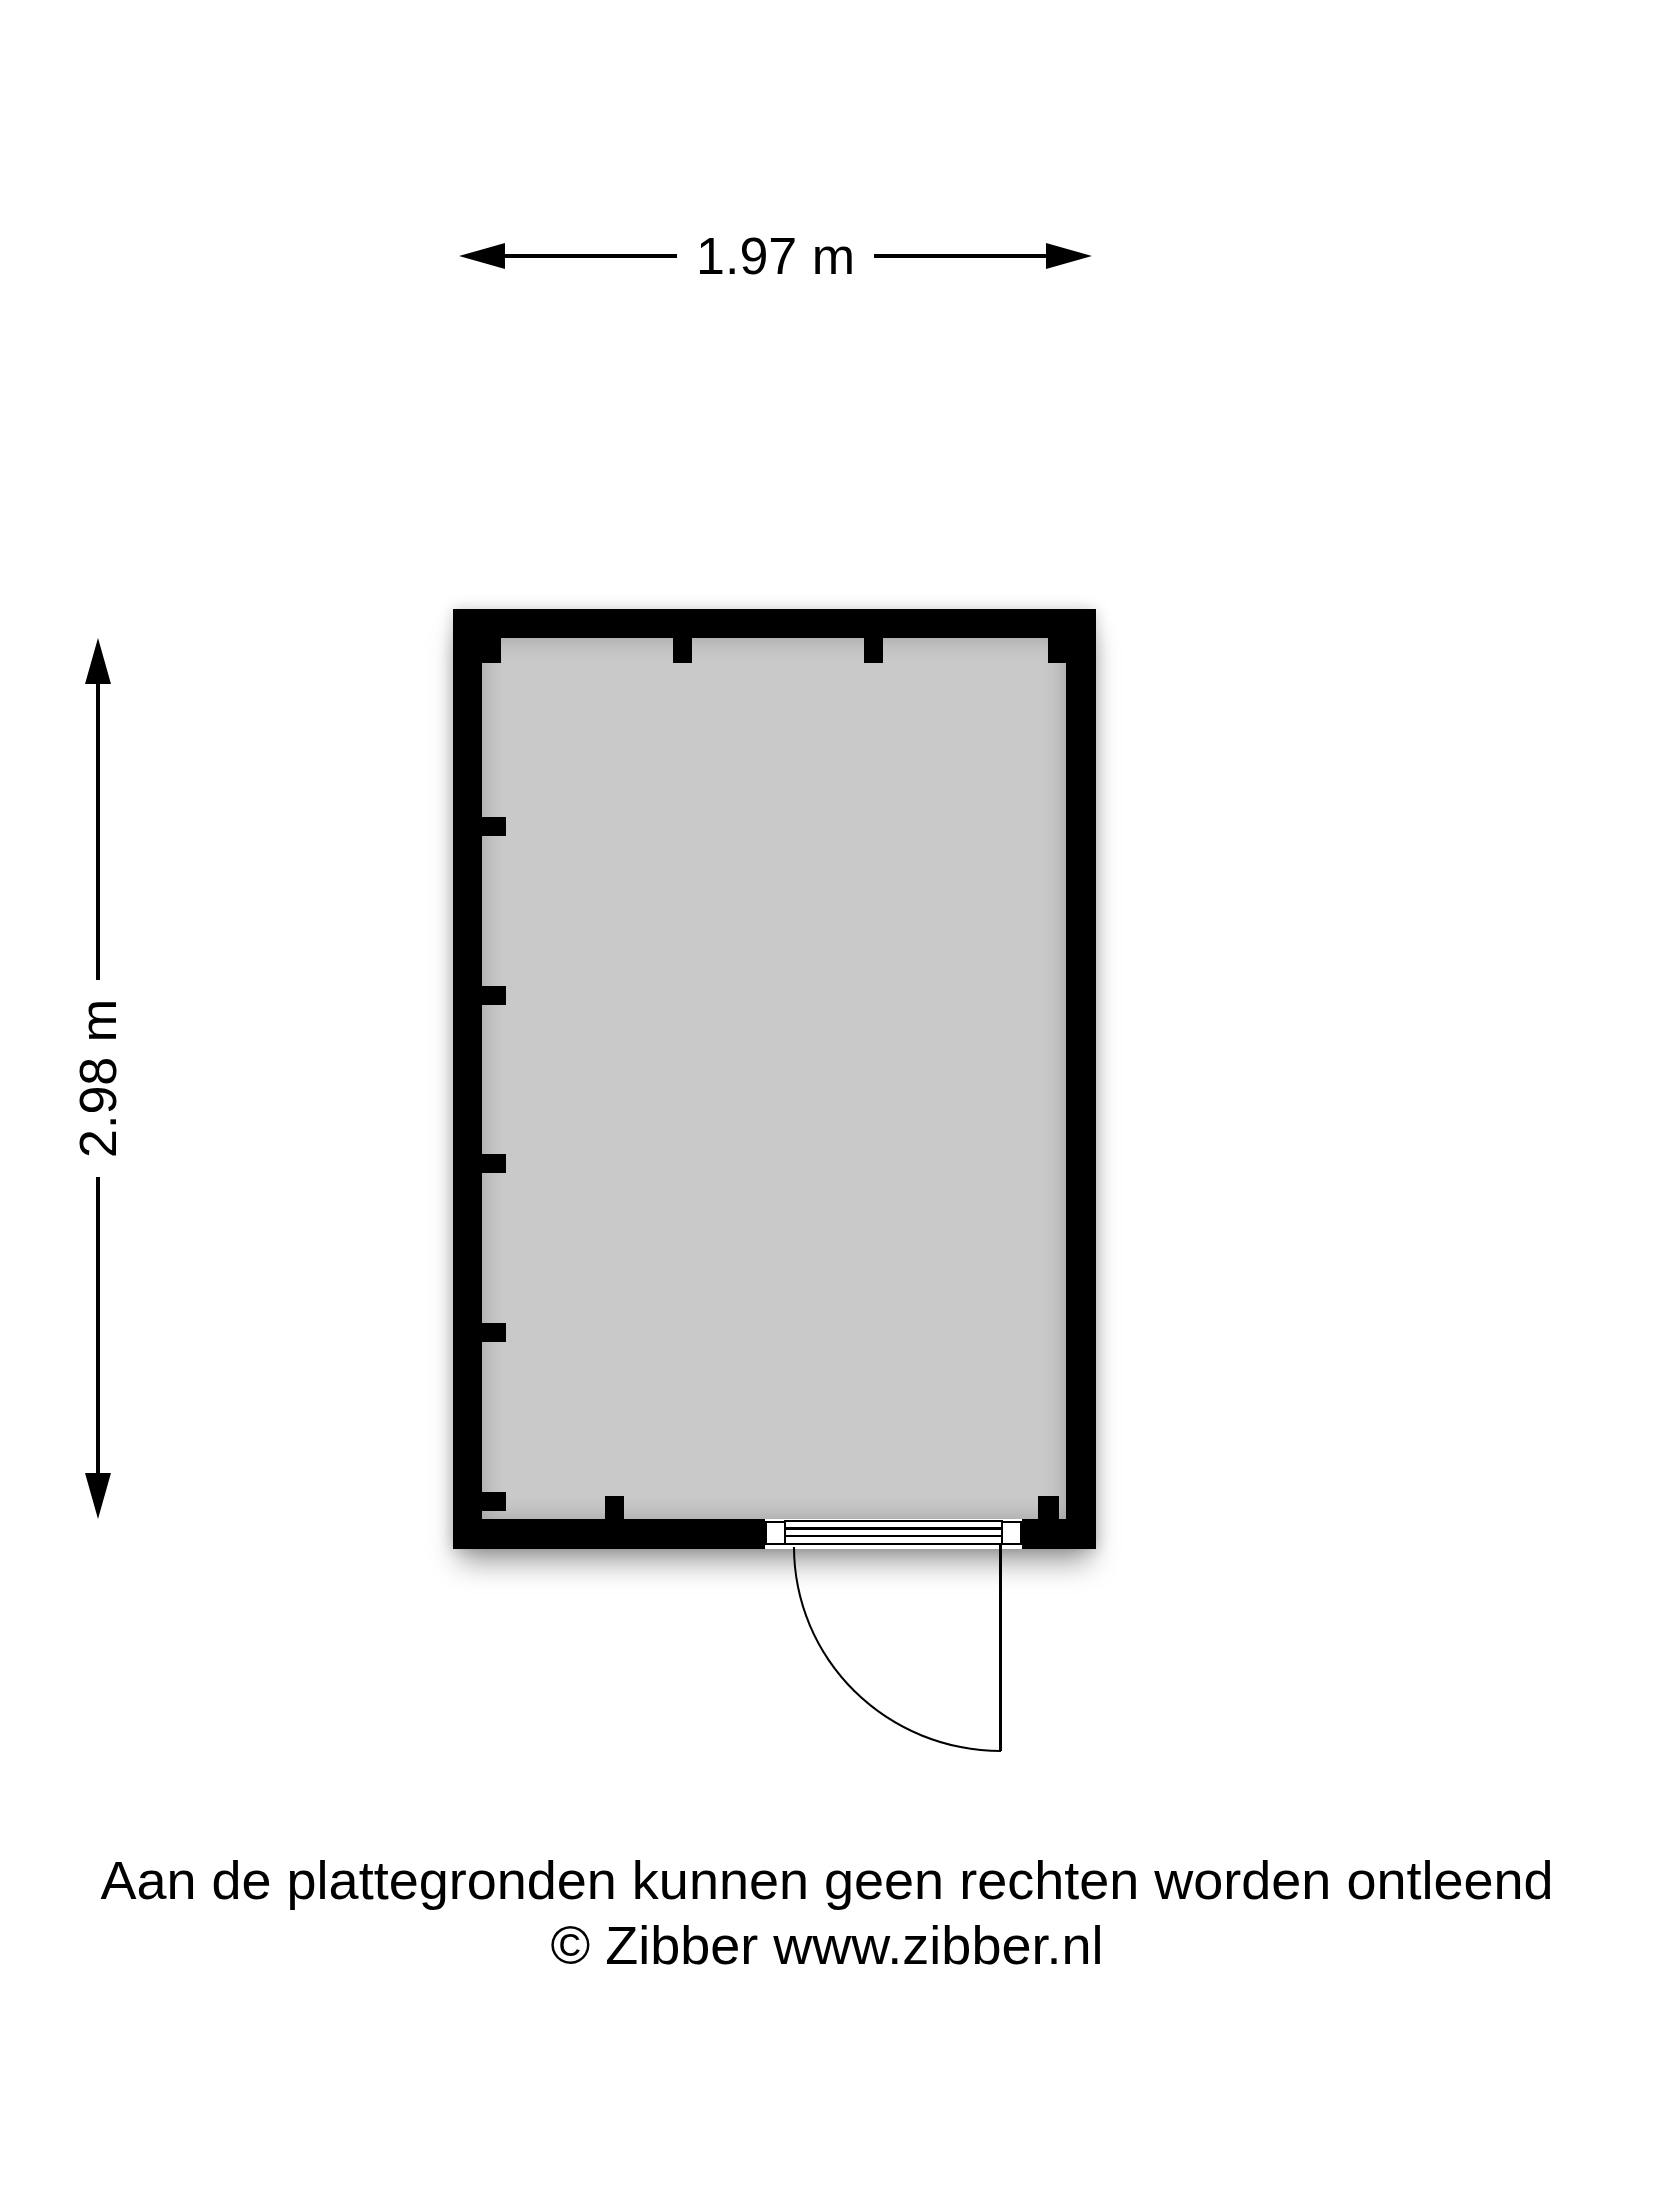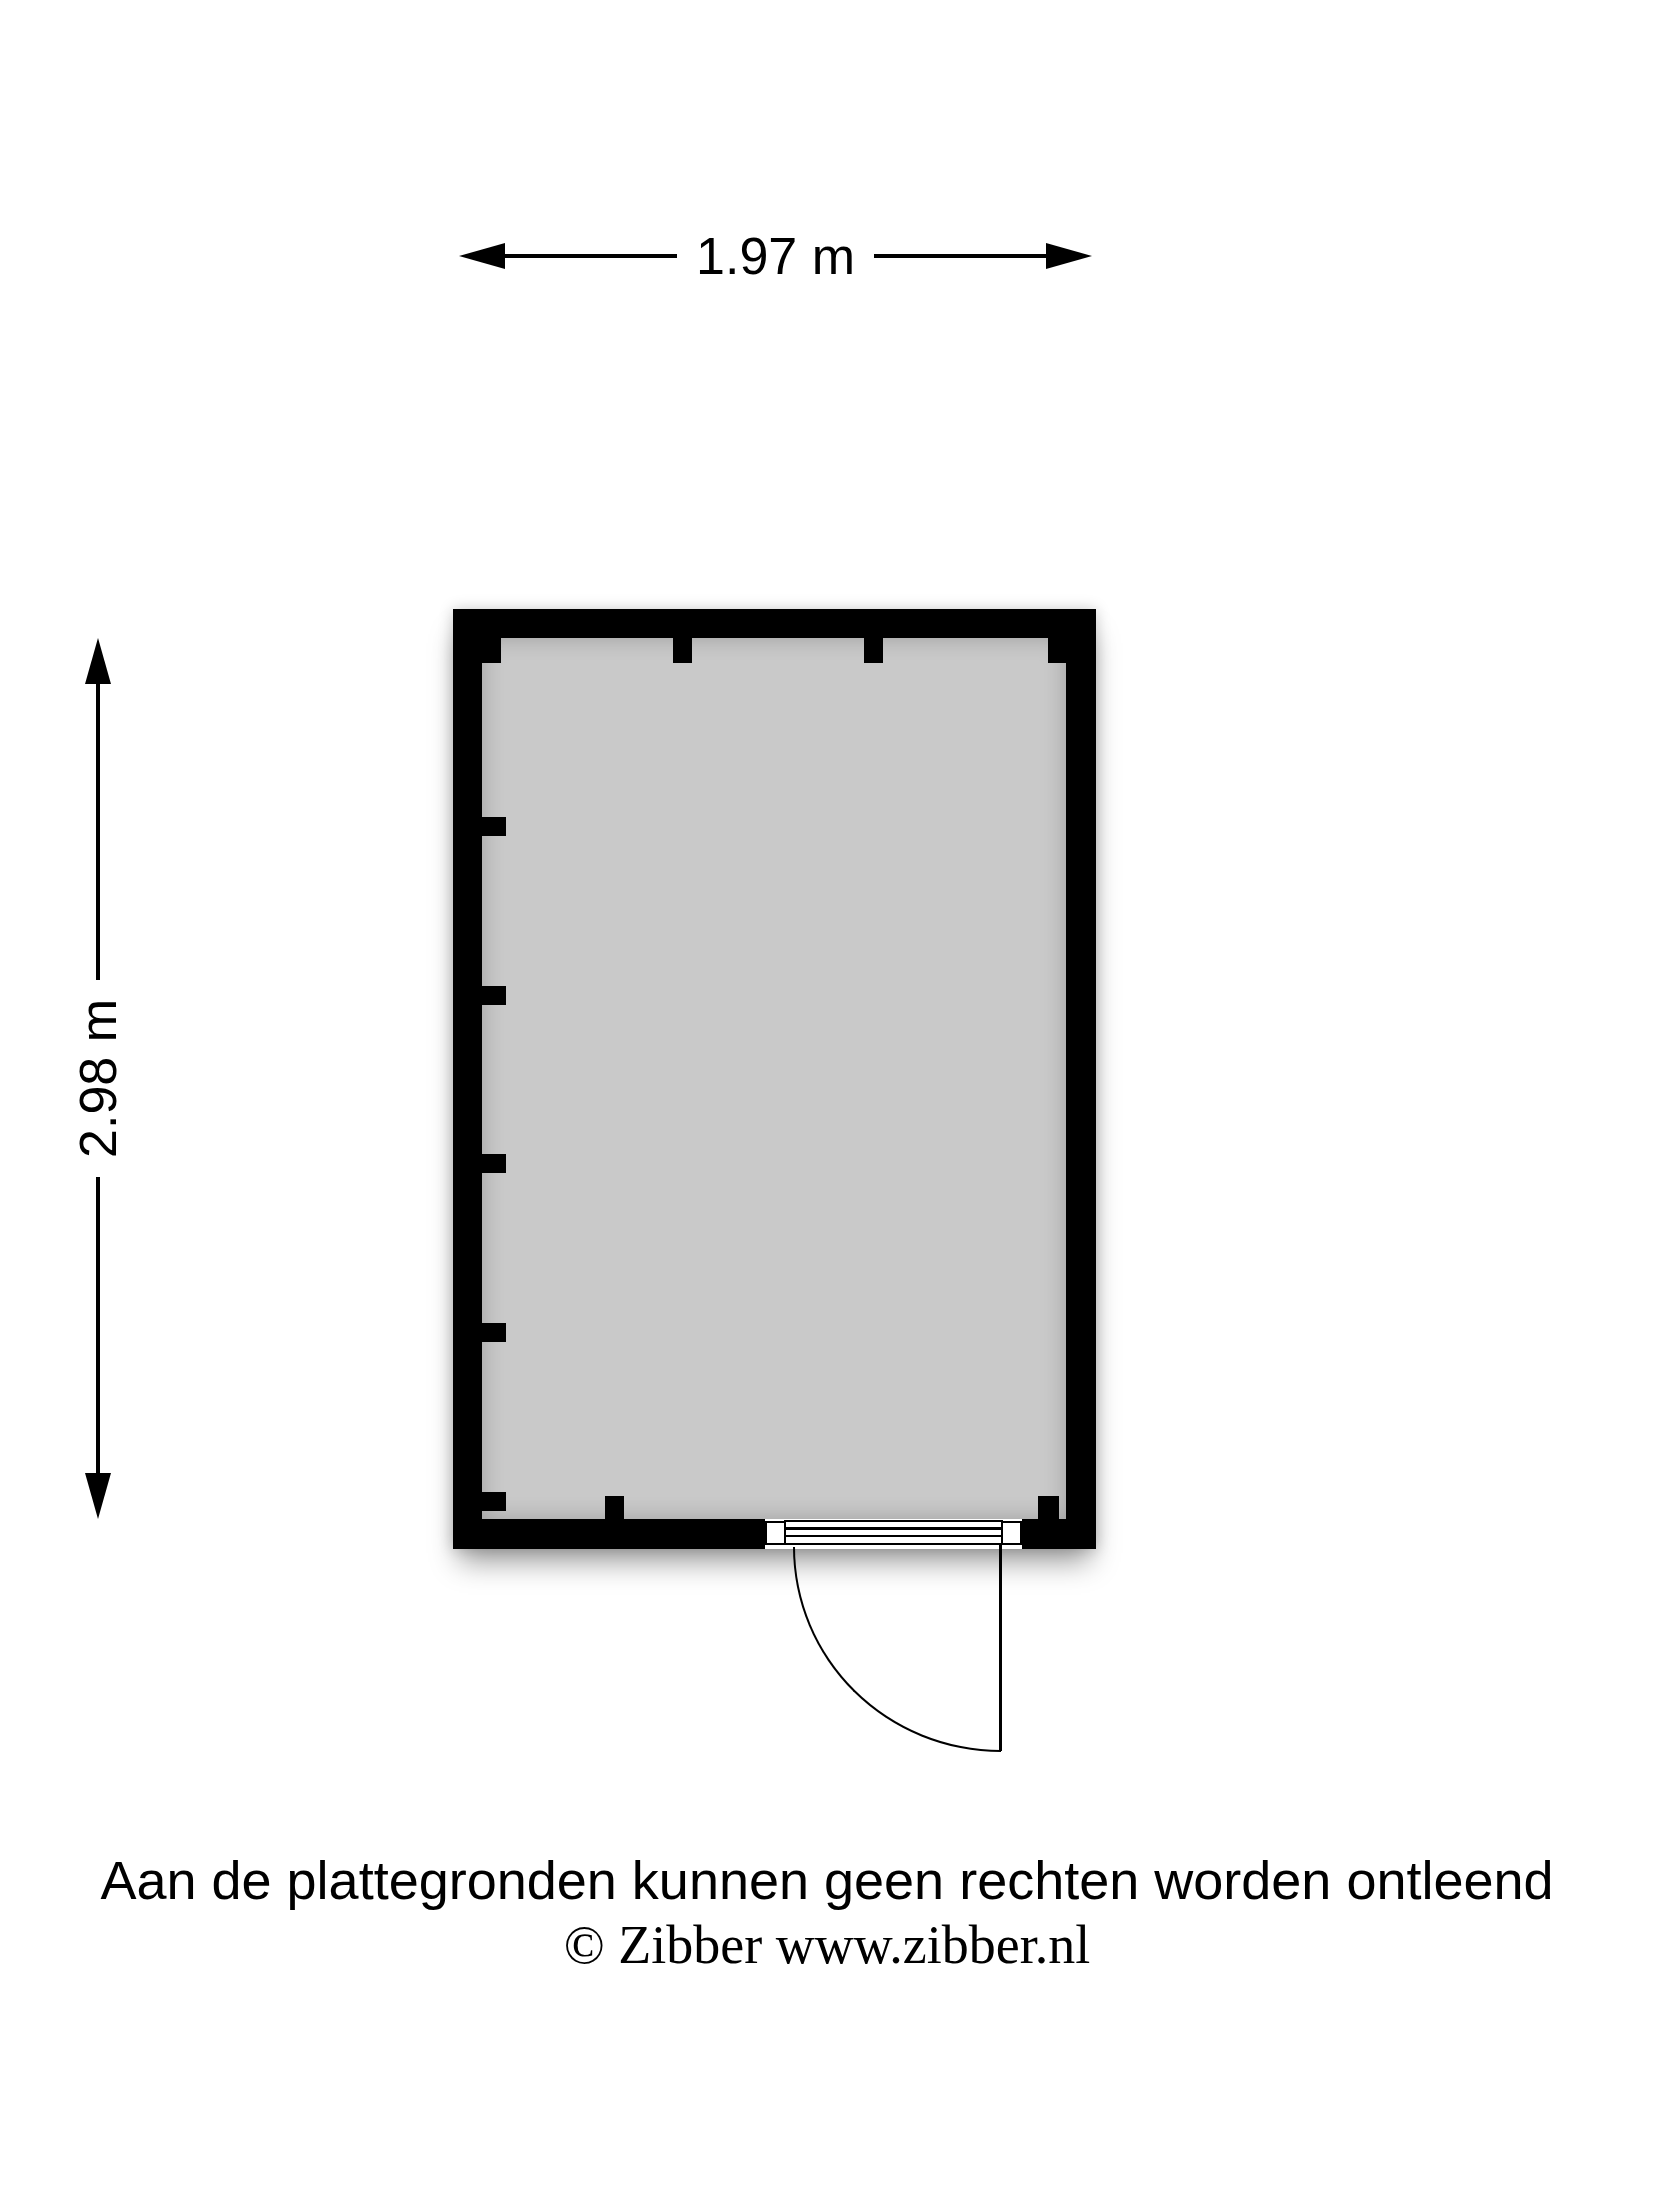--- a/index.html
+++ b/index.html
@@ -112,21 +112,21 @@
     white-space: nowrap;
   }
   .footer-line {
     position: absolute;
     left: 0; width: 1654px;
     text-align: center;
     font-size: 54px; line-height: 65px;
     white-space: nowrap;
   }
   .footer-1 { top: 1848px; }
-  .footer-2 { top: 1913px; font-family: Liberation Serif, serif; }
+  .footer-2 { top: 1913px; }
 </style>
 </head>
 <body>
 
 <div id="canvas">
 
   <div class="dim-h">
     <span class="ah ah-left"></span>
     <span class="dim-line-h"></span>
     <span class="dim-label">1.97 m</span>

